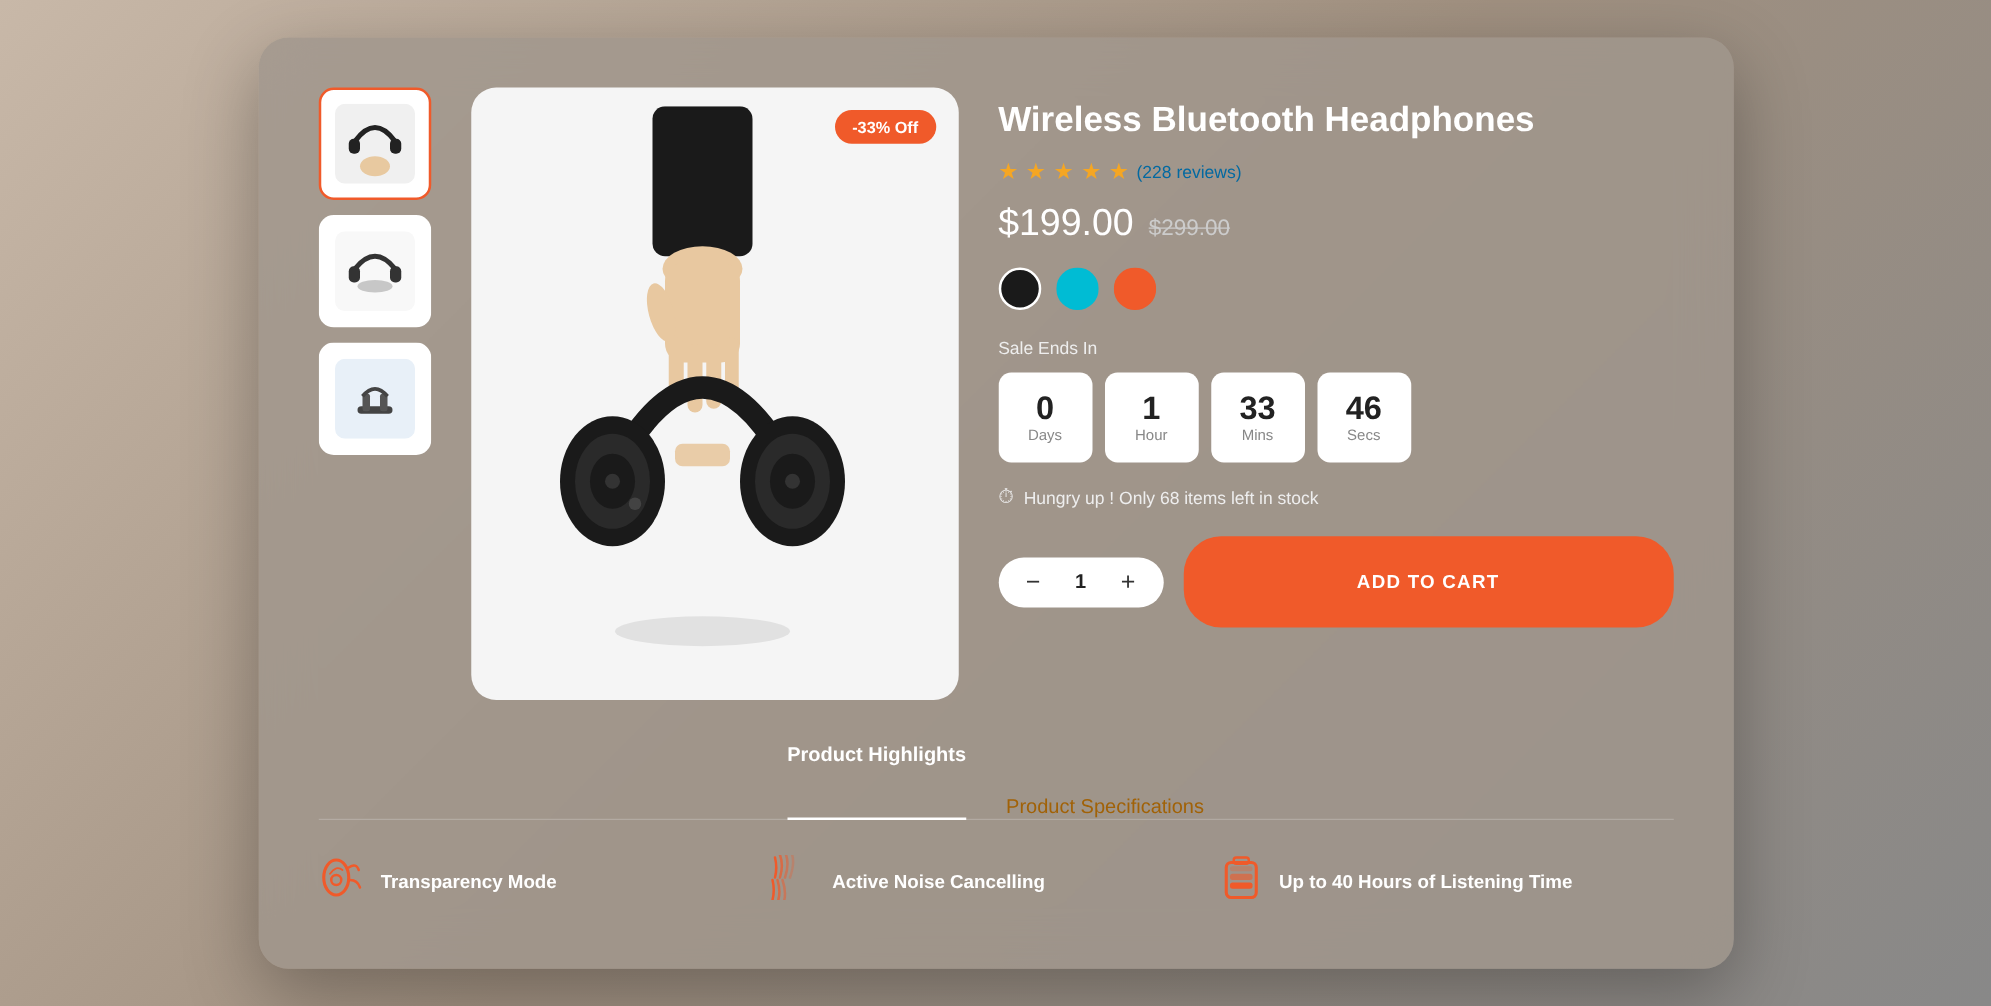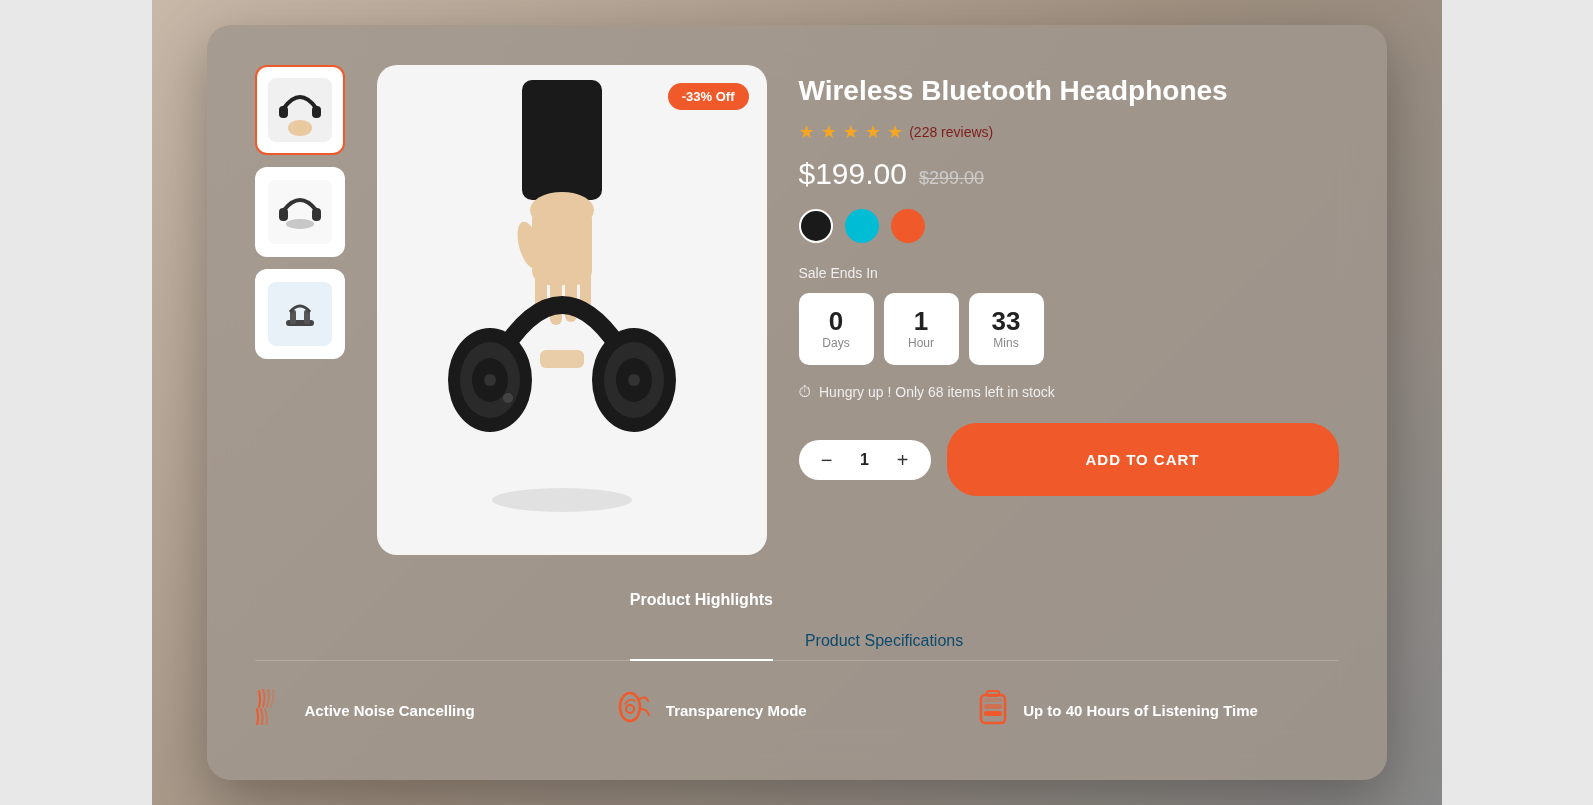--- a/index.html
+++ b/index.html
@@ -5,21 +5,21 @@
     * { box-sizing: border-box; margin: 0; padding: 0; }
     body {
       background: #e8e8e8;
       display: flex;
       align-items: center;
       justify-content: center;
       min-height: 100vh;
       font-family: -apple-system, BlinkMacSystemFont, 'Segoe UI', sans-serif;
     }
     .page-wrapper {
-      width: 1290px;
+      width: 1593px;
       height: 805px;
       display: flex;
       align-items: center;
       justify-content: center;
       position: relative;
       overflow: hidden;
     }
     .blurred-bg {
       position: absolute;
       top: 0; left: 0; right: 0; bottom: 0;
@@ -105,21 +105,21 @@
       display: flex;
       align-items: center;
       gap: 6px;
       margin-bottom: 14px;
     }
     .star {
       color: #f5a623;
       font-size: 18px;
     }
     .review-count {
-      color: #7f1d1d;
+      color: #0369a1;
       font-size: 14px;
       text-align: right;
     }
     .price-row {
       display: flex;
       align-items: baseline;
       gap: 12px;
       margin-bottom: 18px;
     }
     .price-current {
@@ -247,38 +247,37 @@
       gap: 32px;
       justify-content: center;
       margin-bottom: 28px;
       border-bottom: 1px solid rgba(255,255,255,0.2);
       padding-bottom: 0;
     }
     .tab-item {
       font-size: 16px;
       color: #eee;
       cursor: pointer;
-      padding-bottom: 10px;
       font-weight: 500;
       position: relative;
     }
     .tab-item.active {
       color: #fff;
       font-weight: 600;
     }
     .tab-item.active::after {
       content: '';
       position: absolute;
       bottom: -1px;
       left: 0; right: 0;
       height: 2px;
       background: #fff;
     }
     .tab-item.inactive {
-      color: #0c4a6e;
+      color: #a16207;
       margin-top: 41px;
     }
     .highlights-row {
       display: flex;
       gap: 0;
       justify-content: space-around;
       align-items: flex-start;
     }
     .highlight-item {
       display: flex;
@@ -420,20 +419,24 @@
             <span class="countdown-label">Days</span>
           </div>
           <div class="countdown-box">
             <span class="countdown-number">1</span>
             <span class="countdown-label">Hour</span>
           </div>
           <div class="countdown-box">
             <span class="countdown-number">33</span>
             <span class="countdown-label">Mins</span>
           </div>
+          <div class="countdown-box">
+            <span class="countdown-number">46</span>
+            <span class="countdown-label">Secs</span>
+          </div>
         </div>
 
         <div class="stock-notice">
           <span class="clock-icon">⏱</span>
           <span>Hungry up ! Only 68 items left in stock</span>
         </div>
 
         <div class="cart-row">
           <div class="qty-control">
             <button class="qty-btn">−</button>
@@ -445,48 +448,48 @@
       </div>
     </div>
 
     <div class="bottom-section">
       <div class="tabs-row">
         <div class="tab-item active">Product Highlights</div>
         <div class="tab-item inactive">Product Specifications</div>
       </div>
 
       <div class="highlights-row">
+        <div class="highlight-item">
+          <span class="highlight-icon">
+            <svg width="36" height="36" viewBox="0 0 36 36" fill="none" xmlns="http://www.w3.org/2000/svg">
+              <ellipse cx="14" cy="18" rx="10" ry="14" stroke="#f05a2a" stroke-width="2.5" fill="none"></ellipse>
+              <path d="M9 15 Q14 8 19 12" stroke="#f05a2a" stroke-width="1.5" fill="none" stroke-linecap="round"></path>
+              <circle cx="14" cy="20" r="4" stroke="#f05a2a" stroke-width="2" fill="none"></circle>
+              <path d="M24 10 Q30 6 32 12" stroke="#f05a2a" stroke-width="2" stroke-linecap="round" fill="none"></path>
+              <path d="M25 20 Q31 20 33 26" stroke="#f05a2a" stroke-width="2" stroke-linecap="round" fill="none"></path>
+            </svg>
+          </span>
+          <span class="highlight-text">Transparency Mode</span>
+        </div>
         <div class="highlight-item">
           <span class="highlight-icon">
             <svg width="36" height="36" viewBox="0 0 36 36" fill="none" xmlns="http://www.w3.org/2000/svg">
               <path d="M4 18 Q6 10 4 2" stroke="#f05a2a" stroke-width="2" stroke-linecap="round"></path>
               <path d="M8 18 Q11 8 8 0" stroke="#f05a2a" stroke-width="2" stroke-linecap="round" opacity="0.7"></path>
               <path d="M12 18 Q16 6 12 -2" stroke="#f05a2a" stroke-width="2" stroke-linecap="round" opacity="0.5"></path>
               <path d="M16 18 Q21 4 16 -4" stroke="#f05a2a" stroke-width="2" stroke-linecap="round" opacity="0.3"></path>
               <path d="M2 20 Q4 28 2 36" stroke="#f05a2a" stroke-width="2" stroke-linecap="round"></path>
               <path d="M6 20 Q9 30 6 38" stroke="#f05a2a" stroke-width="2" stroke-linecap="round" opacity="0.7"></path>
               <path d="M10 20 Q14 32 10 40" stroke="#f05a2a" stroke-width="2" stroke-linecap="round" opacity="0.5"></path>
             </svg>
           </span>
           <span class="highlight-text">Active Noise Cancelling</span>
         </div>
         <div class="highlight-item">
           <span class="highlight-icon">
-            <svg width="36" height="36" viewBox="0 0 36 36" fill="none" xmlns="http://www.w3.org/2000/svg">
-              <ellipse cx="14" cy="18" rx="10" ry="14" stroke="#f05a2a" stroke-width="2.5" fill="none"></ellipse>
-              <path d="M9 15 Q14 8 19 12" stroke="#f05a2a" stroke-width="1.5" fill="none" stroke-linecap="round"></path>
-              <circle cx="14" cy="20" r="4" stroke="#f05a2a" stroke-width="2" fill="none"></circle>
-              <path d="M24 10 Q30 6 32 12" stroke="#f05a2a" stroke-width="2" stroke-linecap="round" fill="none"></path>
-              <path d="M25 20 Q31 20 33 26" stroke="#f05a2a" stroke-width="2" stroke-linecap="round" fill="none"></path>
-            </svg>
-          </span>
-          <span class="highlight-text">Transparency Mode</span>
-        </div>
-        <div class="highlight-item">
-          <span class="highlight-icon">
             <svg width="32" height="36" viewBox="0 0 32 36" fill="none" xmlns="http://www.w3.org/2000/svg">
               <rect x="4" y="6" width="24" height="28" rx="4" stroke="#f05a2a" stroke-width="2.5" fill="none"></rect>
               <rect x="10" y="2" width="12" height="5" rx="2" stroke="#f05a2a" stroke-width="2" fill="none"></rect>
               <rect x="7" y="22" width="18" height="5" rx="2" fill="#f05a2a"></rect>
               <rect x="7" y="15" width="18" height="5" rx="2" fill="#f05a2a" opacity="0.6"></rect>
               <rect x="7" y="9" width="18" height="4" rx="2" fill="#f05a2a" opacity="0.3"></rect>
             </svg>
           </span>
           <span class="highlight-text">Up to 40 Hours of Listening Time</span>
         </div>

